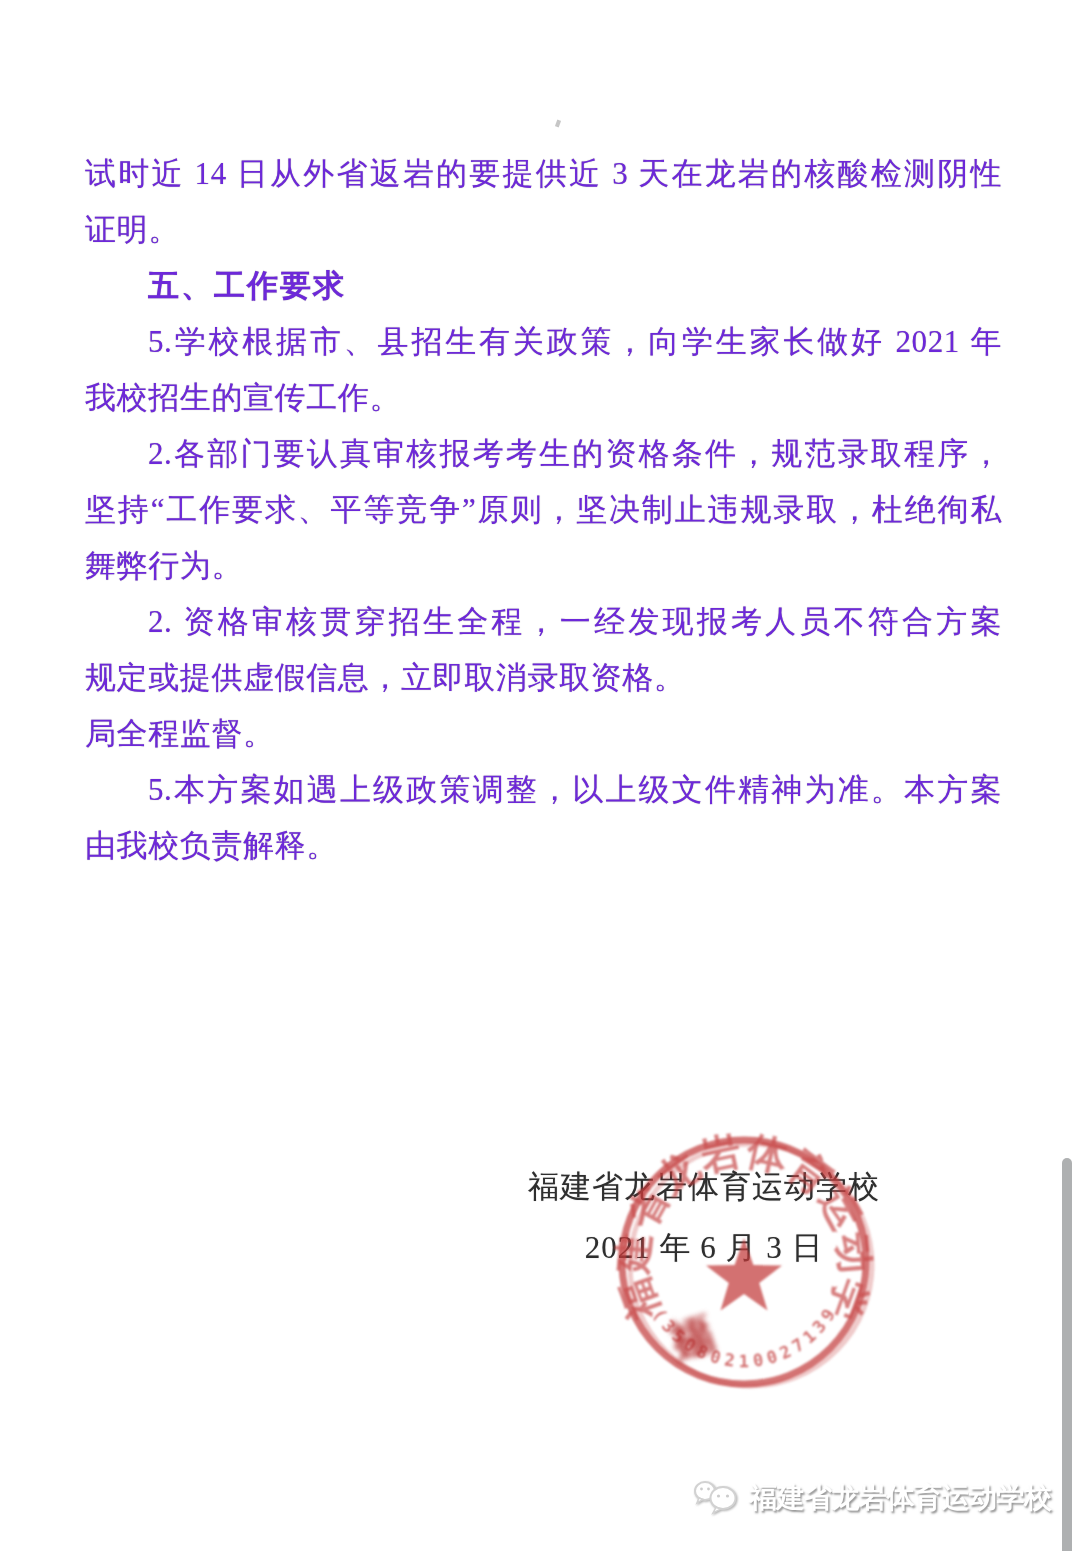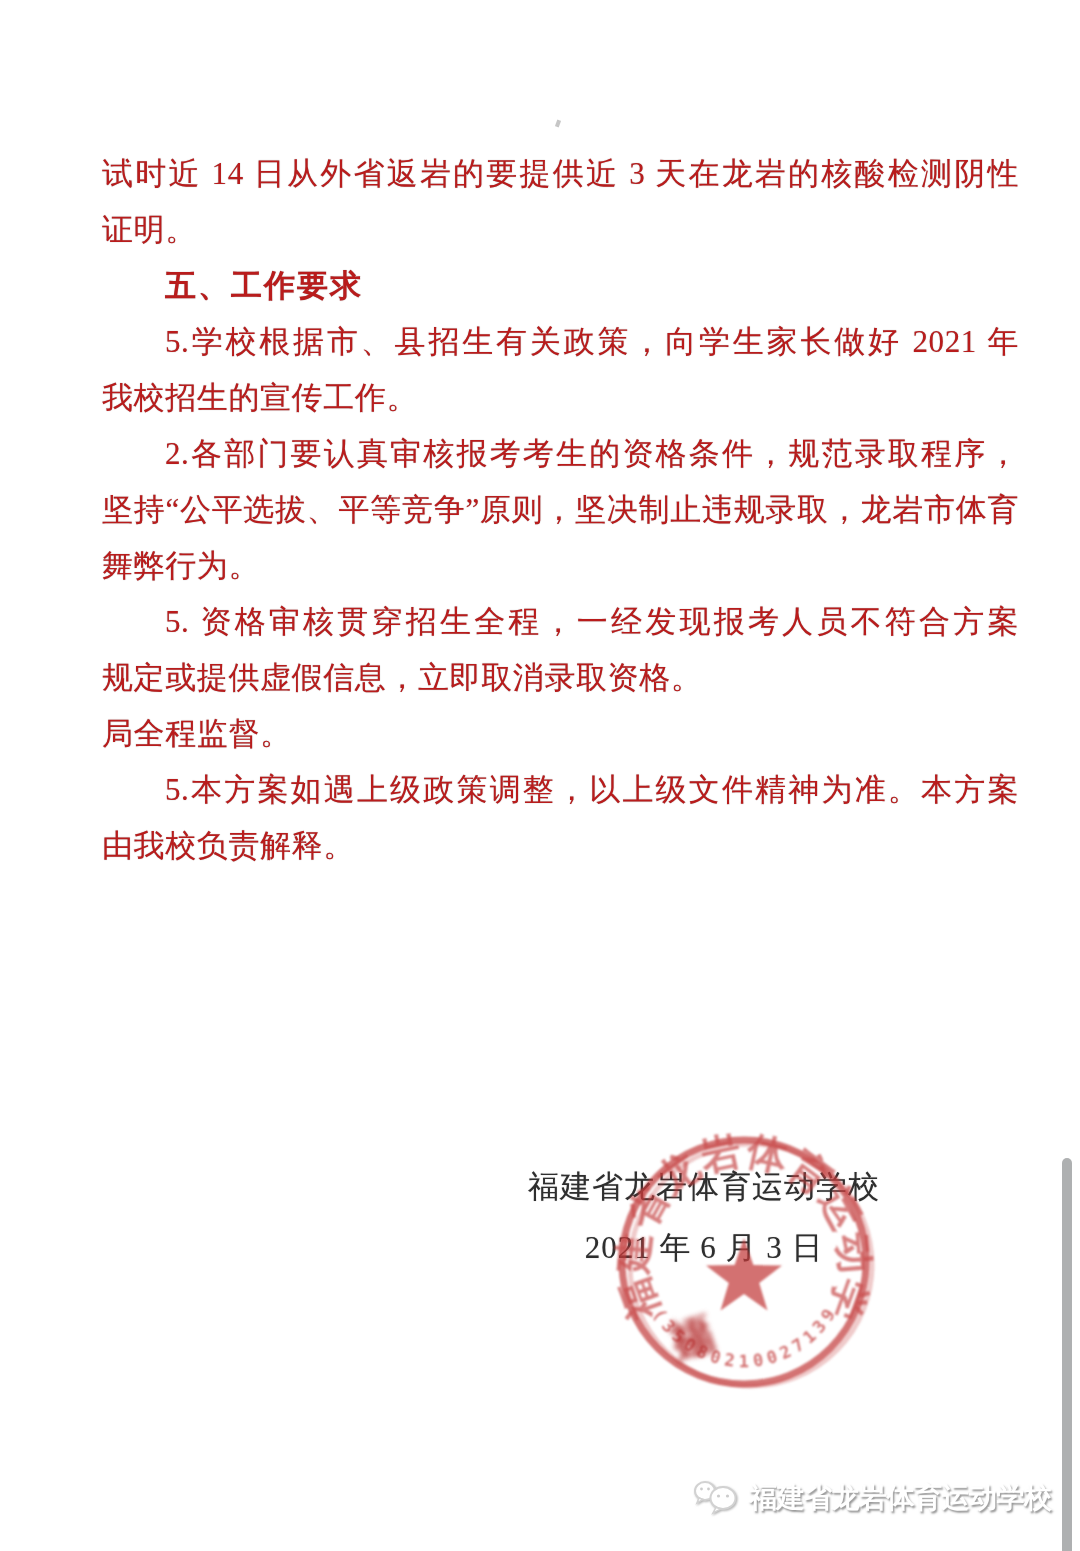--- a/index.html
+++ b/index.html
@@ -10,26 +10,26 @@
     position: relative;
     width: 1080px;
     height: 1551px;
     background: #ffffff;
     overflow: hidden;
   }
 
   
   .textblock {
     position: absolute;
-    left: 102px;
+    left: 85px;
     top: 146px;
     width: 917px;
     font-size: 31px;
     line-height: 56px;
-    color: #b91c1c;
+    color: #6d28d9;
     letter-spacing: 0.6px;
     text-shadow: 0 0 1px rgba(40,40,40,0.45);
   }
   .line { white-space: nowrap; }
   .line.indent { text-indent: 63px; font-family: Liberation Serif, serif; }
   .line.fill {
     white-space: normal;
     text-align: justify;
     text-align-last: justify;
     text-justify: inter-character;
@@ -122,23 +122,23 @@
 
   <div class="speck"></div>
 
   <div class="textblock">
     <div class="line fill">试时近 14 日从外省返岩的要提供近 3 天在龙岩的核酸检测阴性</div>
     <div class="line">证明。</div>
     <div class="line indent heading">五、工作要求</div>
     <div class="line indent fill">5.学校根据市、县招生有关政策，向学生家长做好 2021 年</div>
     <div class="line">我校招生的宣传工作。</div>
     <div class="line indent fill">2.各部门要认真审核报考考生的资格条件，规范录取程序，</div>
-    <div class="line fill">坚持“公平选拔、平等竞争”原则，坚决制止违规录取，龙岩市体育</div>
+    <div class="line fill">坚持“工作要求、平等竞争”原则，坚决制止违规录取，杜绝徇私</div>
     <div class="line">舞弊行为。</div>
-    <div class="line indent fill">5. 资格审核贯穿招生全程，一经发现报考人员不符合方案</div>
+    <div class="line indent fill">2. 资格审核贯穿招生全程，一经发现报考人员不符合方案</div>
     <div class="line">规定或提供虚假信息，立即取消录取资格。</div>
     <div class="line">局全程监督。</div>
     <div class="line indent fill">5.本方案如遇上级政策调整，以上级文件精神为准。本方案</div>
     <div class="line">由我校负责解释。</div>
   </div>
 
   <div class="signature">
     <div>福建省龙岩体育运动学校</div>
     <div>2021 年 6 月 3 日</div>
   </div>

